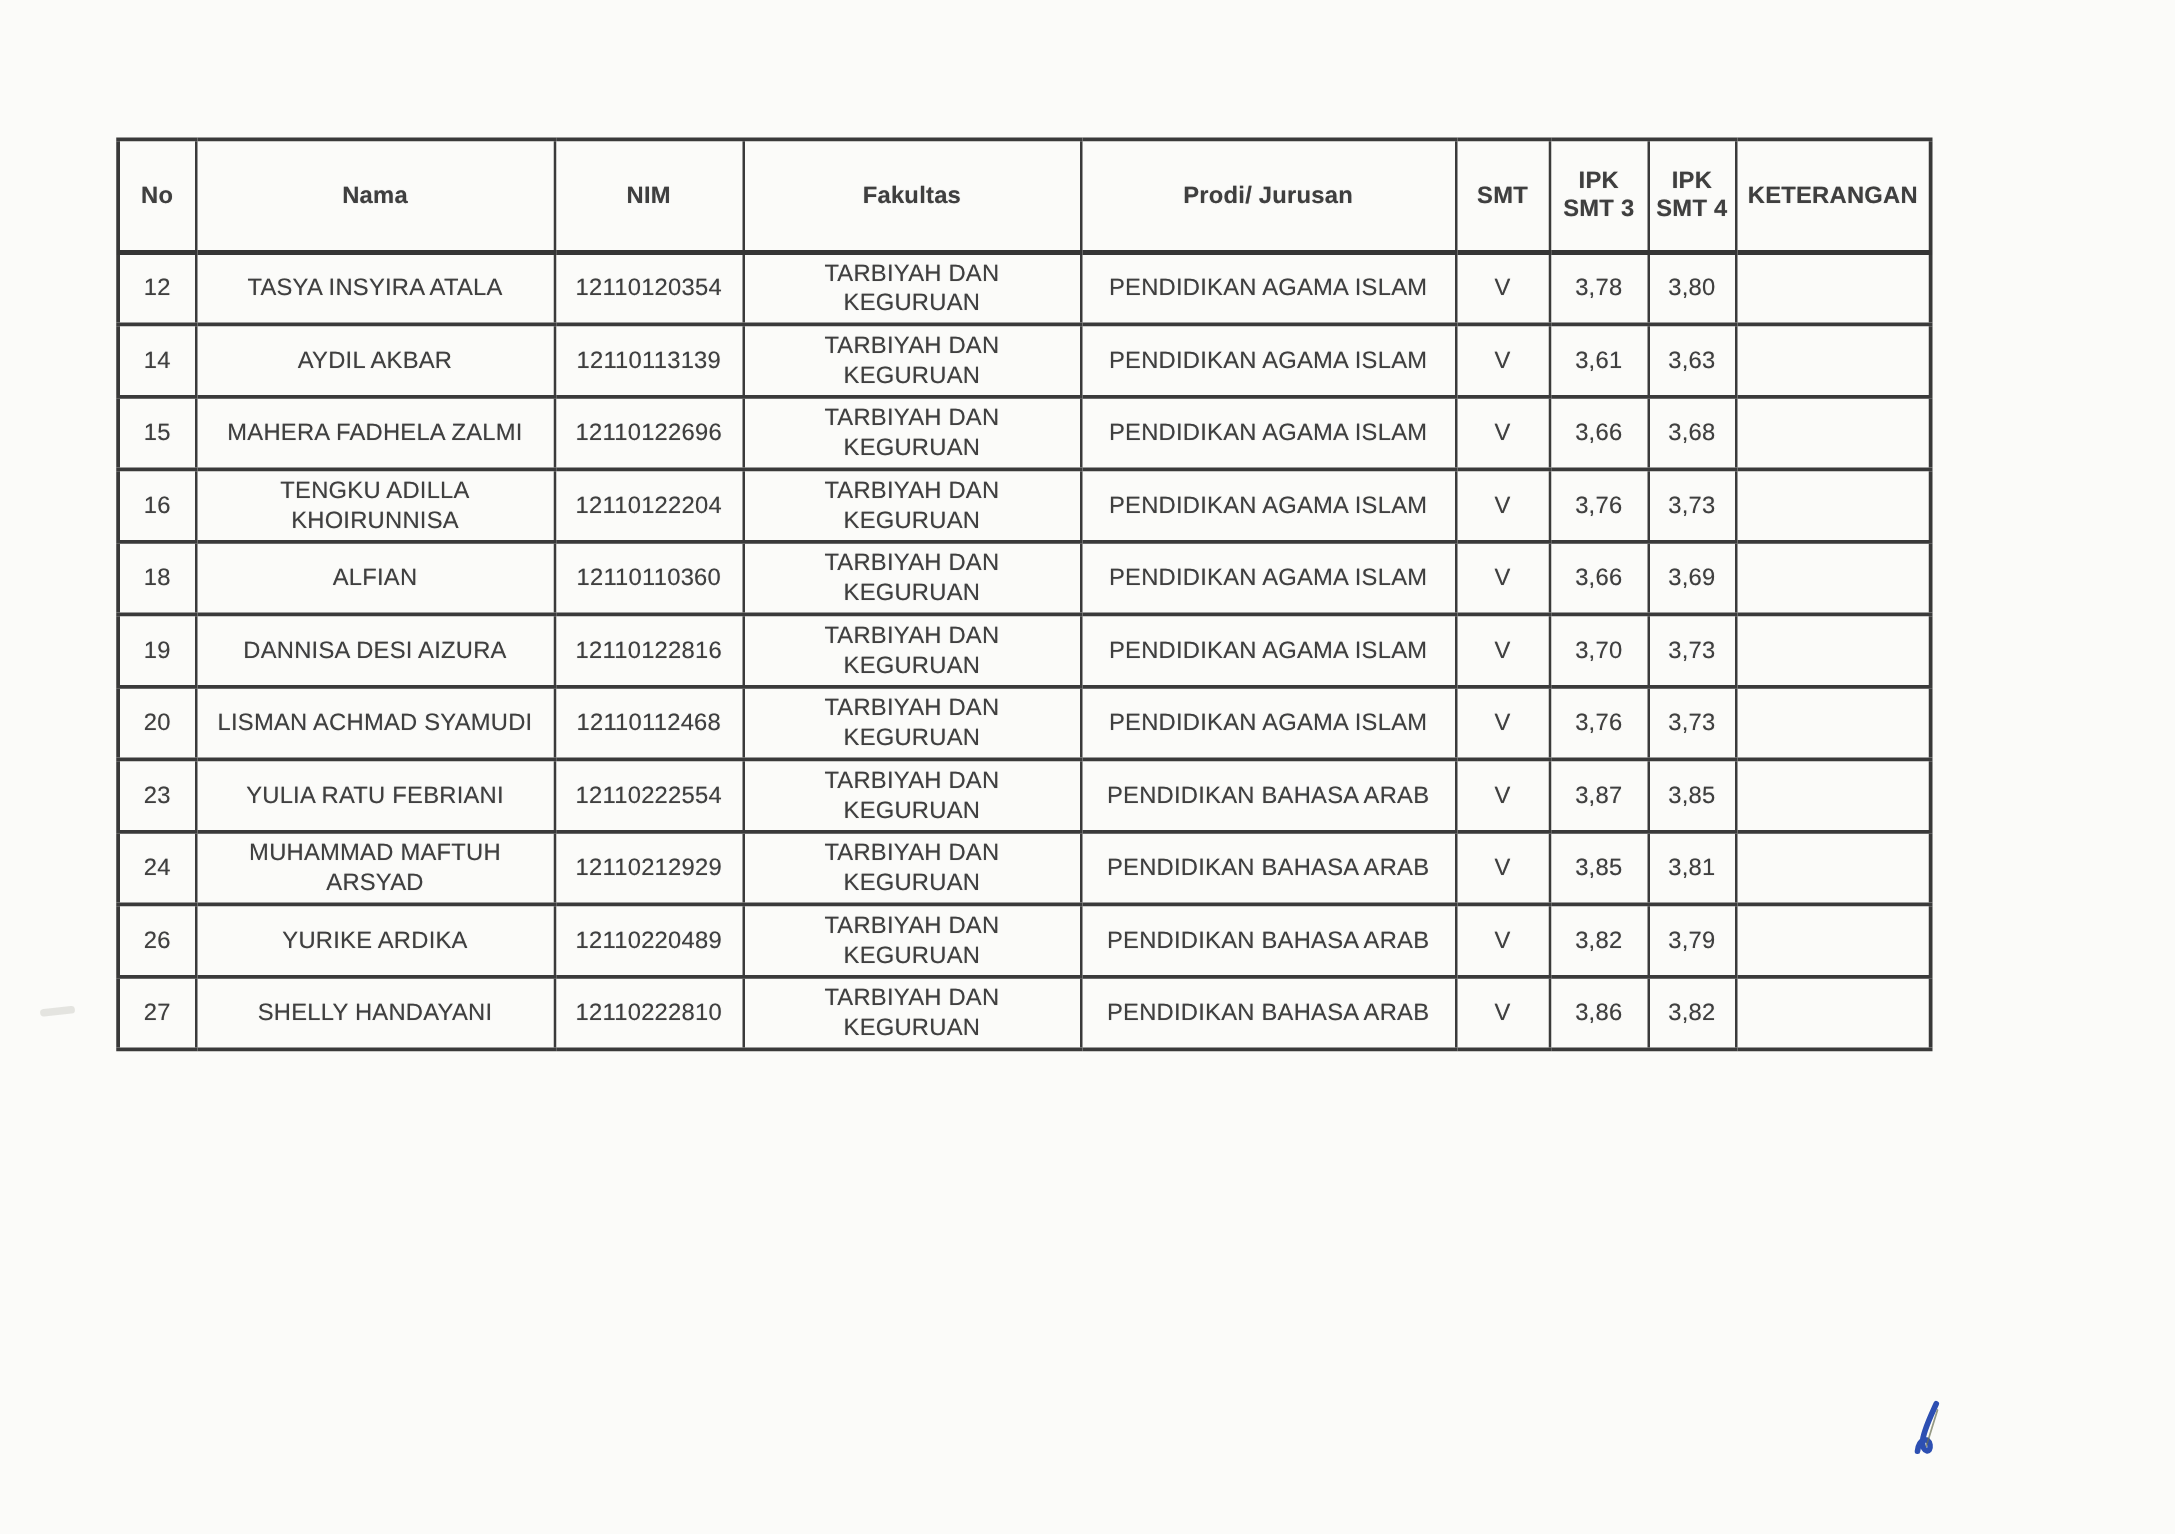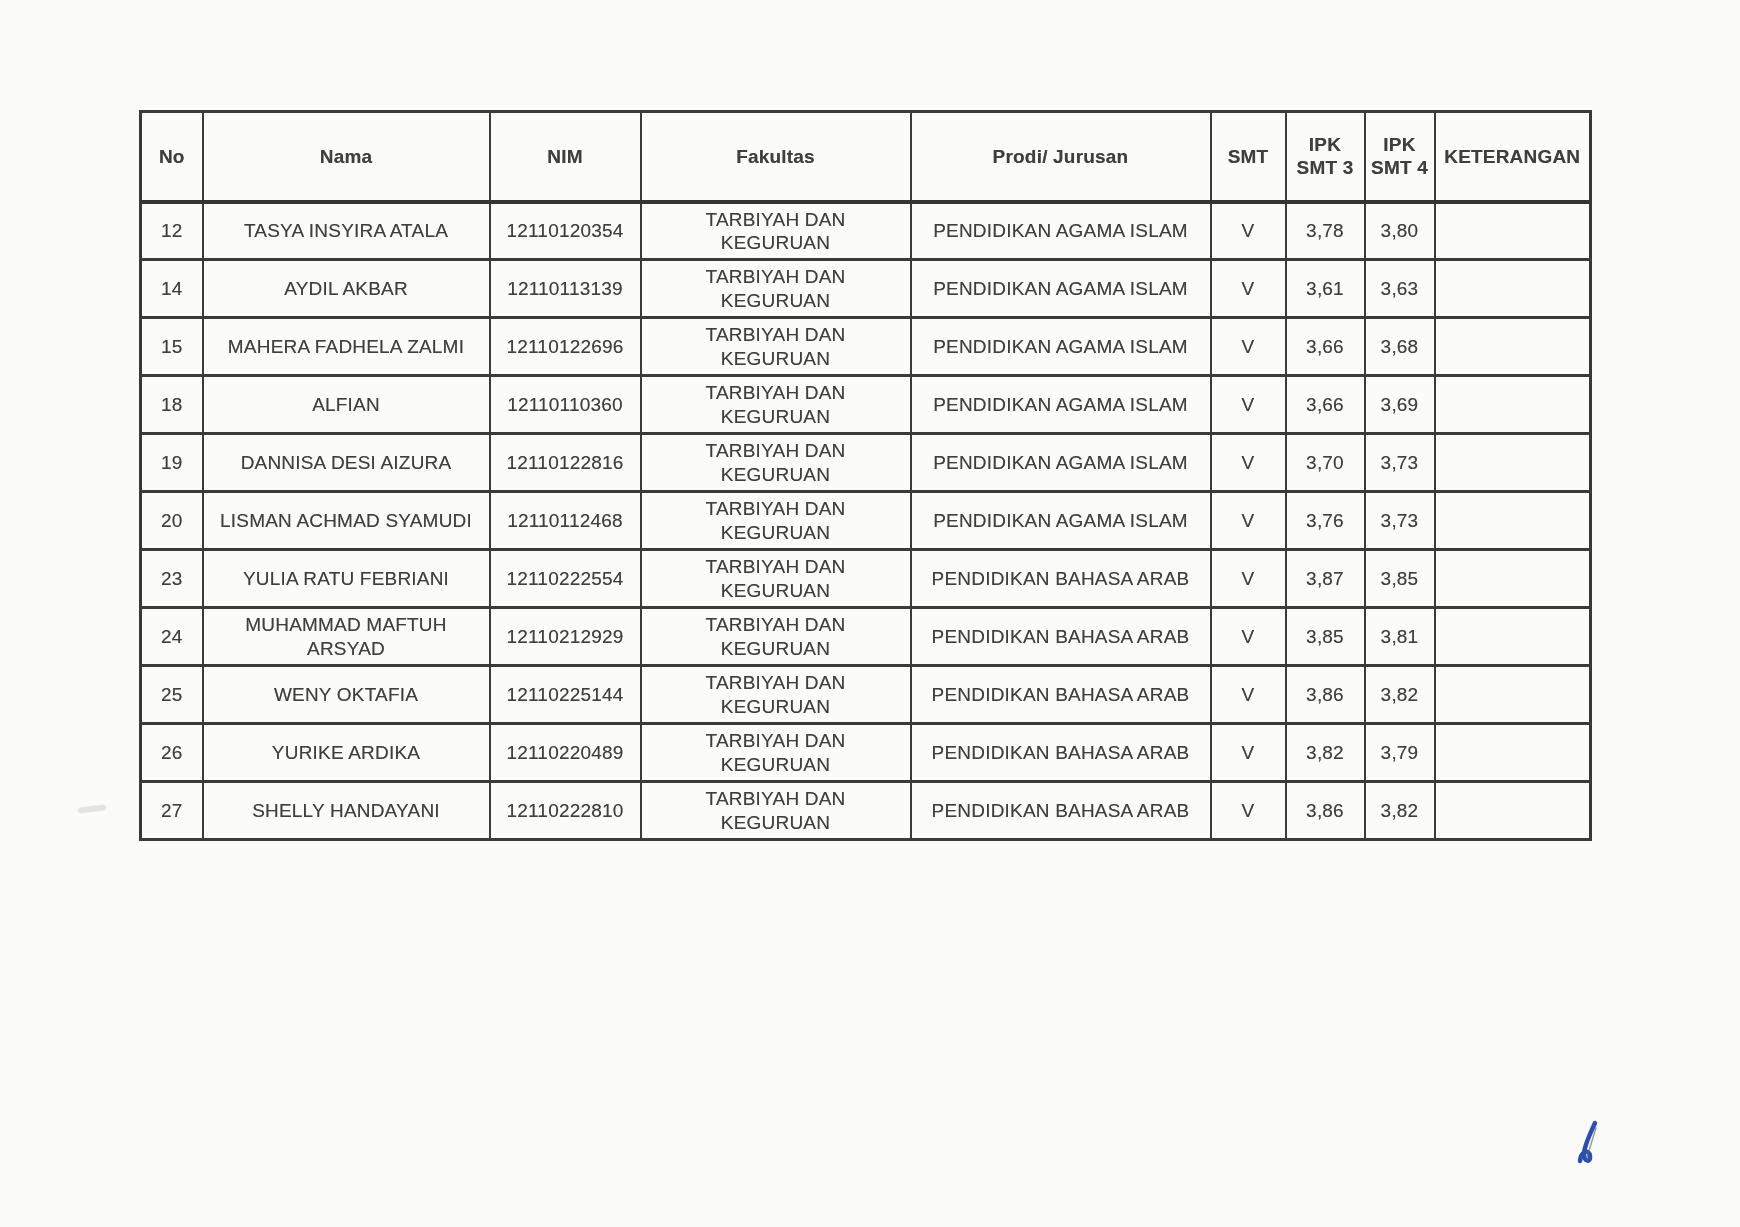--- a/index.html
+++ b/index.html
@@ -11,21 +11,20 @@
     width: 1740px;
     height: 1227px;
     position: relative;
     overflow: hidden;
     font-family: "Liberation Sans", sans-serif;
   }
   .page {
     position: absolute;
     inset: 0;
     background: #fbfbf9;
-    margin-left: 46px;
   }
   table.grade-table {
     position: absolute;
     left: 93px;
     top: 110px;
     width: 1450px;
     border-collapse: collapse;
     table-layout: fixed;
     border: 3px solid #383838;
     background: #fbfbf9;
@@ -152,20 +151,33 @@
       <td>12110122696</td>
       <td class="pre">TARBIYAH DAN
 KEGURUAN</td>
       <td class="left">PENDIDIKAN AGAMA ISLAM</td>
       <td>V</td>
       <td>3,66</td>
       <td>3,68</td>
       <td></td>
     </tr>
 
+    <tr>
+      <td>16</td>
+      <td class="left pre">TENGKU ADILLA
+KHOIRUNNISA</td>
+      <td>12110122204</td>
+      <td class="pre">TARBIYAH DAN
+KEGURUAN</td>
+      <td class="left">PENDIDIKAN AGAMA ISLAM</td>
+      <td>V</td>
+      <td>3,76</td>
+      <td>3,73</td>
+      <td></td>
+    </tr>
 
 
     <tr>
       <td>18</td>
       <td class="left pre">ALFIAN</td>
       <td>12110110360</td>
       <td class="pre">TARBIYAH DAN
 KEGURUAN</td>
       <td class="left">PENDIDIKAN AGAMA ISLAM</td>
       <td>V</td>
@@ -222,32 +234,20 @@
       <td>12110212929</td>
       <td class="pre">TARBIYAH DAN
 KEGURUAN</td>
       <td class="left">PENDIDIKAN BAHASA ARAB</td>
       <td>V</td>
       <td>3,85</td>
       <td>3,81</td>
       <td></td>
     </tr>
 
-    <tr>
-      <td>25</td>
-      <td class="left pre">WENY OKTAFIA</td>
-      <td>12110225144</td>
-      <td class="pre">TARBIYAH DAN
-KEGURUAN</td>
-      <td class="left">PENDIDIKAN BAHASA ARAB</td>
-      <td>V</td>
-      <td>3,86</td>
-      <td>3,82</td>
-      <td></td>
-    </tr>
 
     <tr>
       <td>26</td>
       <td class="left pre">YURIKE ARDIKA</td>
       <td>12110220489</td>
       <td class="pre">TARBIYAH DAN
 KEGURUAN</td>
       <td class="left">PENDIDIKAN BAHASA ARAB</td>
       <td>V</td>
       <td>3,82</td>

